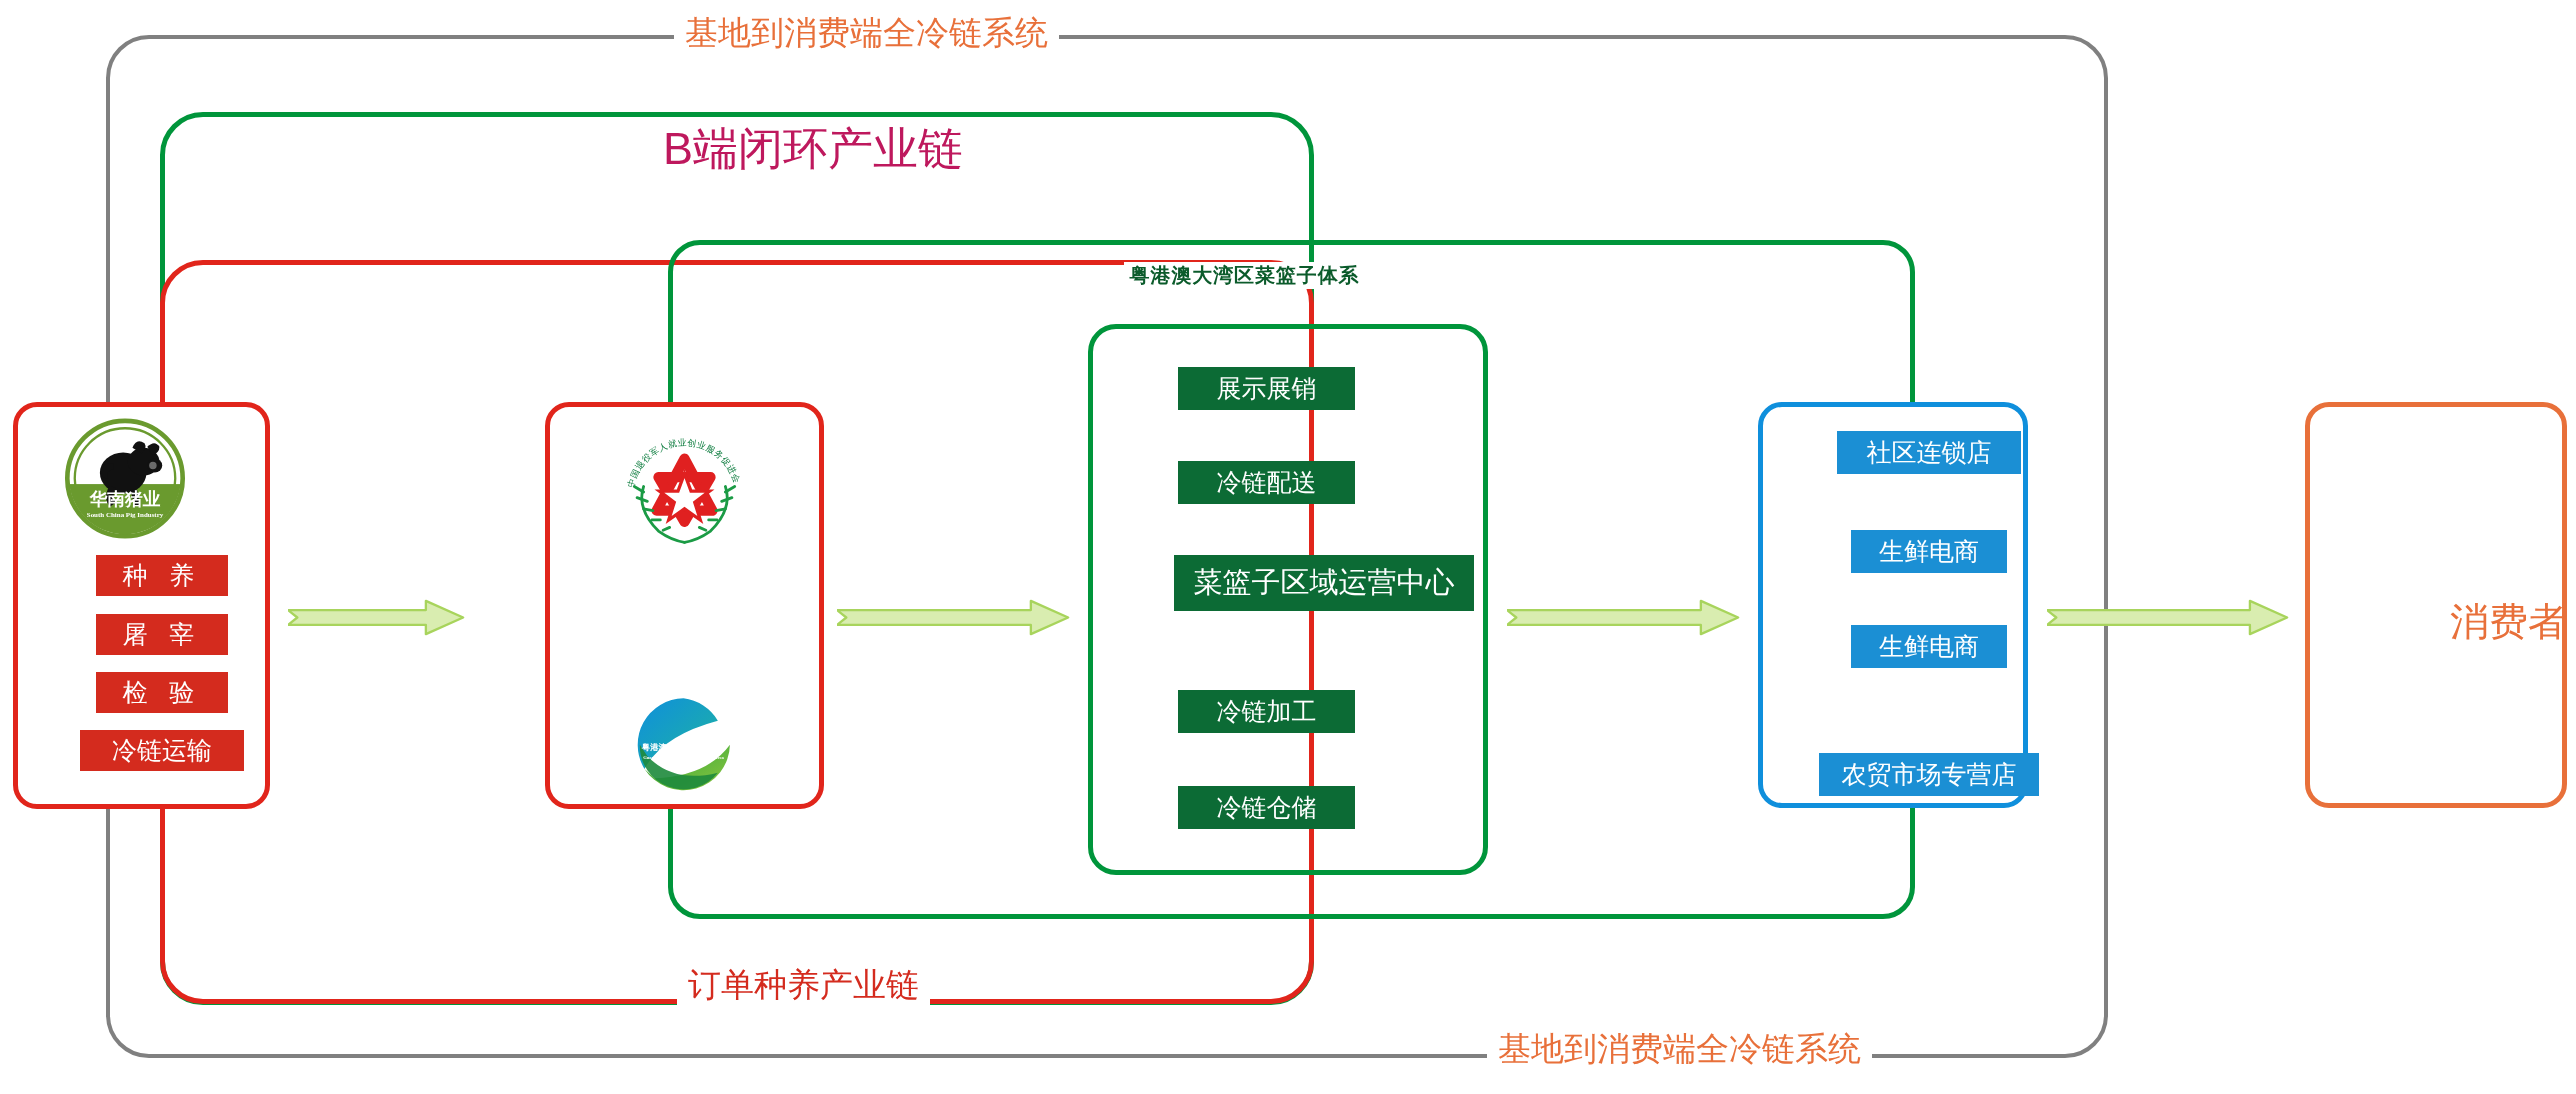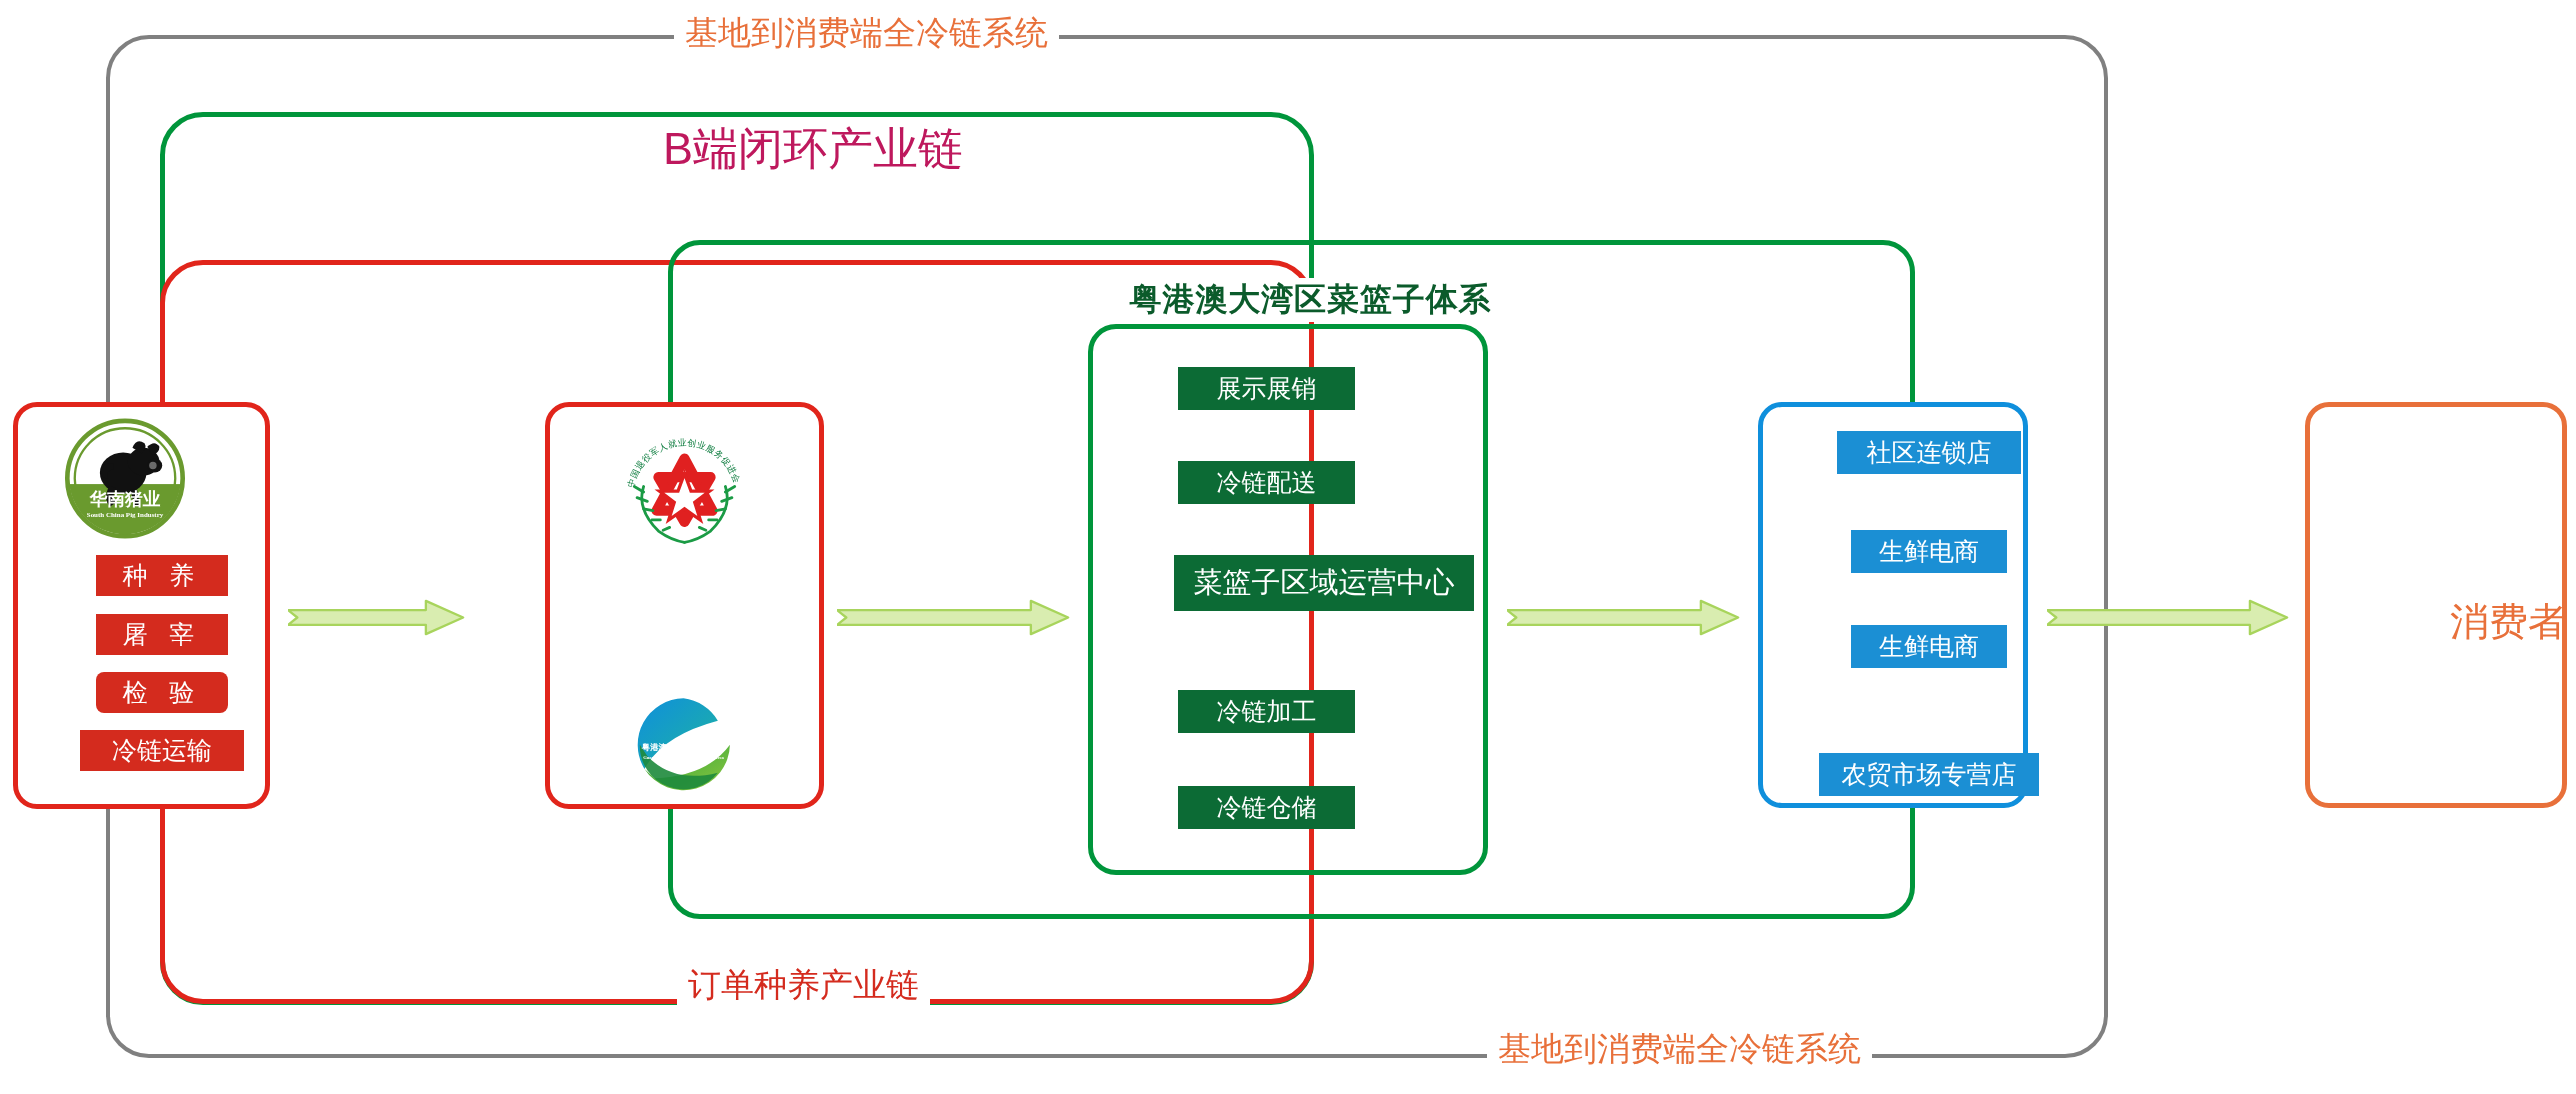--- a/index.html
+++ b/index.html
@@ -16,40 +16,40 @@
   .frame-red    {left:160px; top:260px; width:1154px; height:744px;  border:5.6px solid #E1251B; border-radius:43px;}
   .frame-green-outer{left:668px; top:240px; width:1247px; height:679px; border:5.6px solid #00953B; border-radius:32px;}
   .frame-green-inner{left:1088px; top:324px; width:400px; height:551px; border:5.6px solid #00953B; border-radius:28px;}
 
   
   .caption{position:absolute;white-space:nowrap;font-weight:400;background:#fff;padding:0 11px;}
   .cap-top-orange   {left:674px;  top:11px;   font-size:33px;color:#E8703A;}
   .cap-bottom-orange{left:1487px; top:1027px; font-size:33px;color:#E8703A;}
   .cap-b-green      {left:652px;  top:119px;  font-size:45px;color:#be185d;}
   .cap-red-bottom   {left:677px;  top:963px; font-size:33px;color:#D42B1E;}
-  .cap-green-title  {left:1124px; top:278px;  font-size:32px;color:#0B5B2B;font-weight:bold;letter-spacing:0.9px;padding:0 5.6px;}
+  .cap-green-title  {left:1124px; top:262px;  font-size:20px;color:#0B5B2B;font-weight:bold;letter-spacing:0.9px;padding:0 5.6px;}
 
   
   .card{position:absolute;box-sizing:border-box;background:#ffffff;}
   .card-red   {left:13px;   top:402px; width:257px; height:407px; border:5.6px solid #E1251B; border-radius:24px;}
   .card-cert  {left:545px;  top:402px; width:279px; height:407px; border:5.6px solid #E1251B; border-radius:24px;}
   .card-blue  {left:1758px; top:402px; width:270px; height:406px; border:5.6px solid #0F8FDC; border-radius:24px;}
   .card-orange{left:2305px; top:402px; width:262px; height:406px; border:5.6px solid #E8703A; border-radius:24px;}
 
   
   .logo-pig{position:absolute;left:58px;top:417px;width:134px;height:123px;}
   .logo-pig svg{display:block;}
 
   
   .chip{position:absolute;display:flex;align-items:center;justify-content:center;
         color:#ffffff;font-size:25px;white-space:nowrap;margin-left:36px;}
   .chip-red{background:#D42B1E;}
   .chip-r1{left:60px; top:555px; width:132px; height:41px; letter-spacing:7.4px;}
   .chip-r2{left:60px; top:614px; width:132px; height:41px; letter-spacing:7.4px;}
-  .chip-r3{left:60px; top:672px; width:132px; height:41px; letter-spacing:7.4px;border-radius:8px;}
+  .chip-r3{left:60px; top:672px; width:132px; height:41px; letter-spacing:7.4px;}
   .chip-r4{left:44px; top:730px; width:164px; height:41px;}
 
   
   .cert-star{position:absolute;left:612px;top:423px;width:145px;height:140px;}
   .cert-bay {position:absolute;left:625px;top:687px;width:117px;height:110px;}
 
   
   .chip-green{background:#0C6B35;}
   .g1{left:1142px; top:367px; width:177px; height:43px;}
   .g2{left:1142px; top:461px; width:177px; height:43px;}

